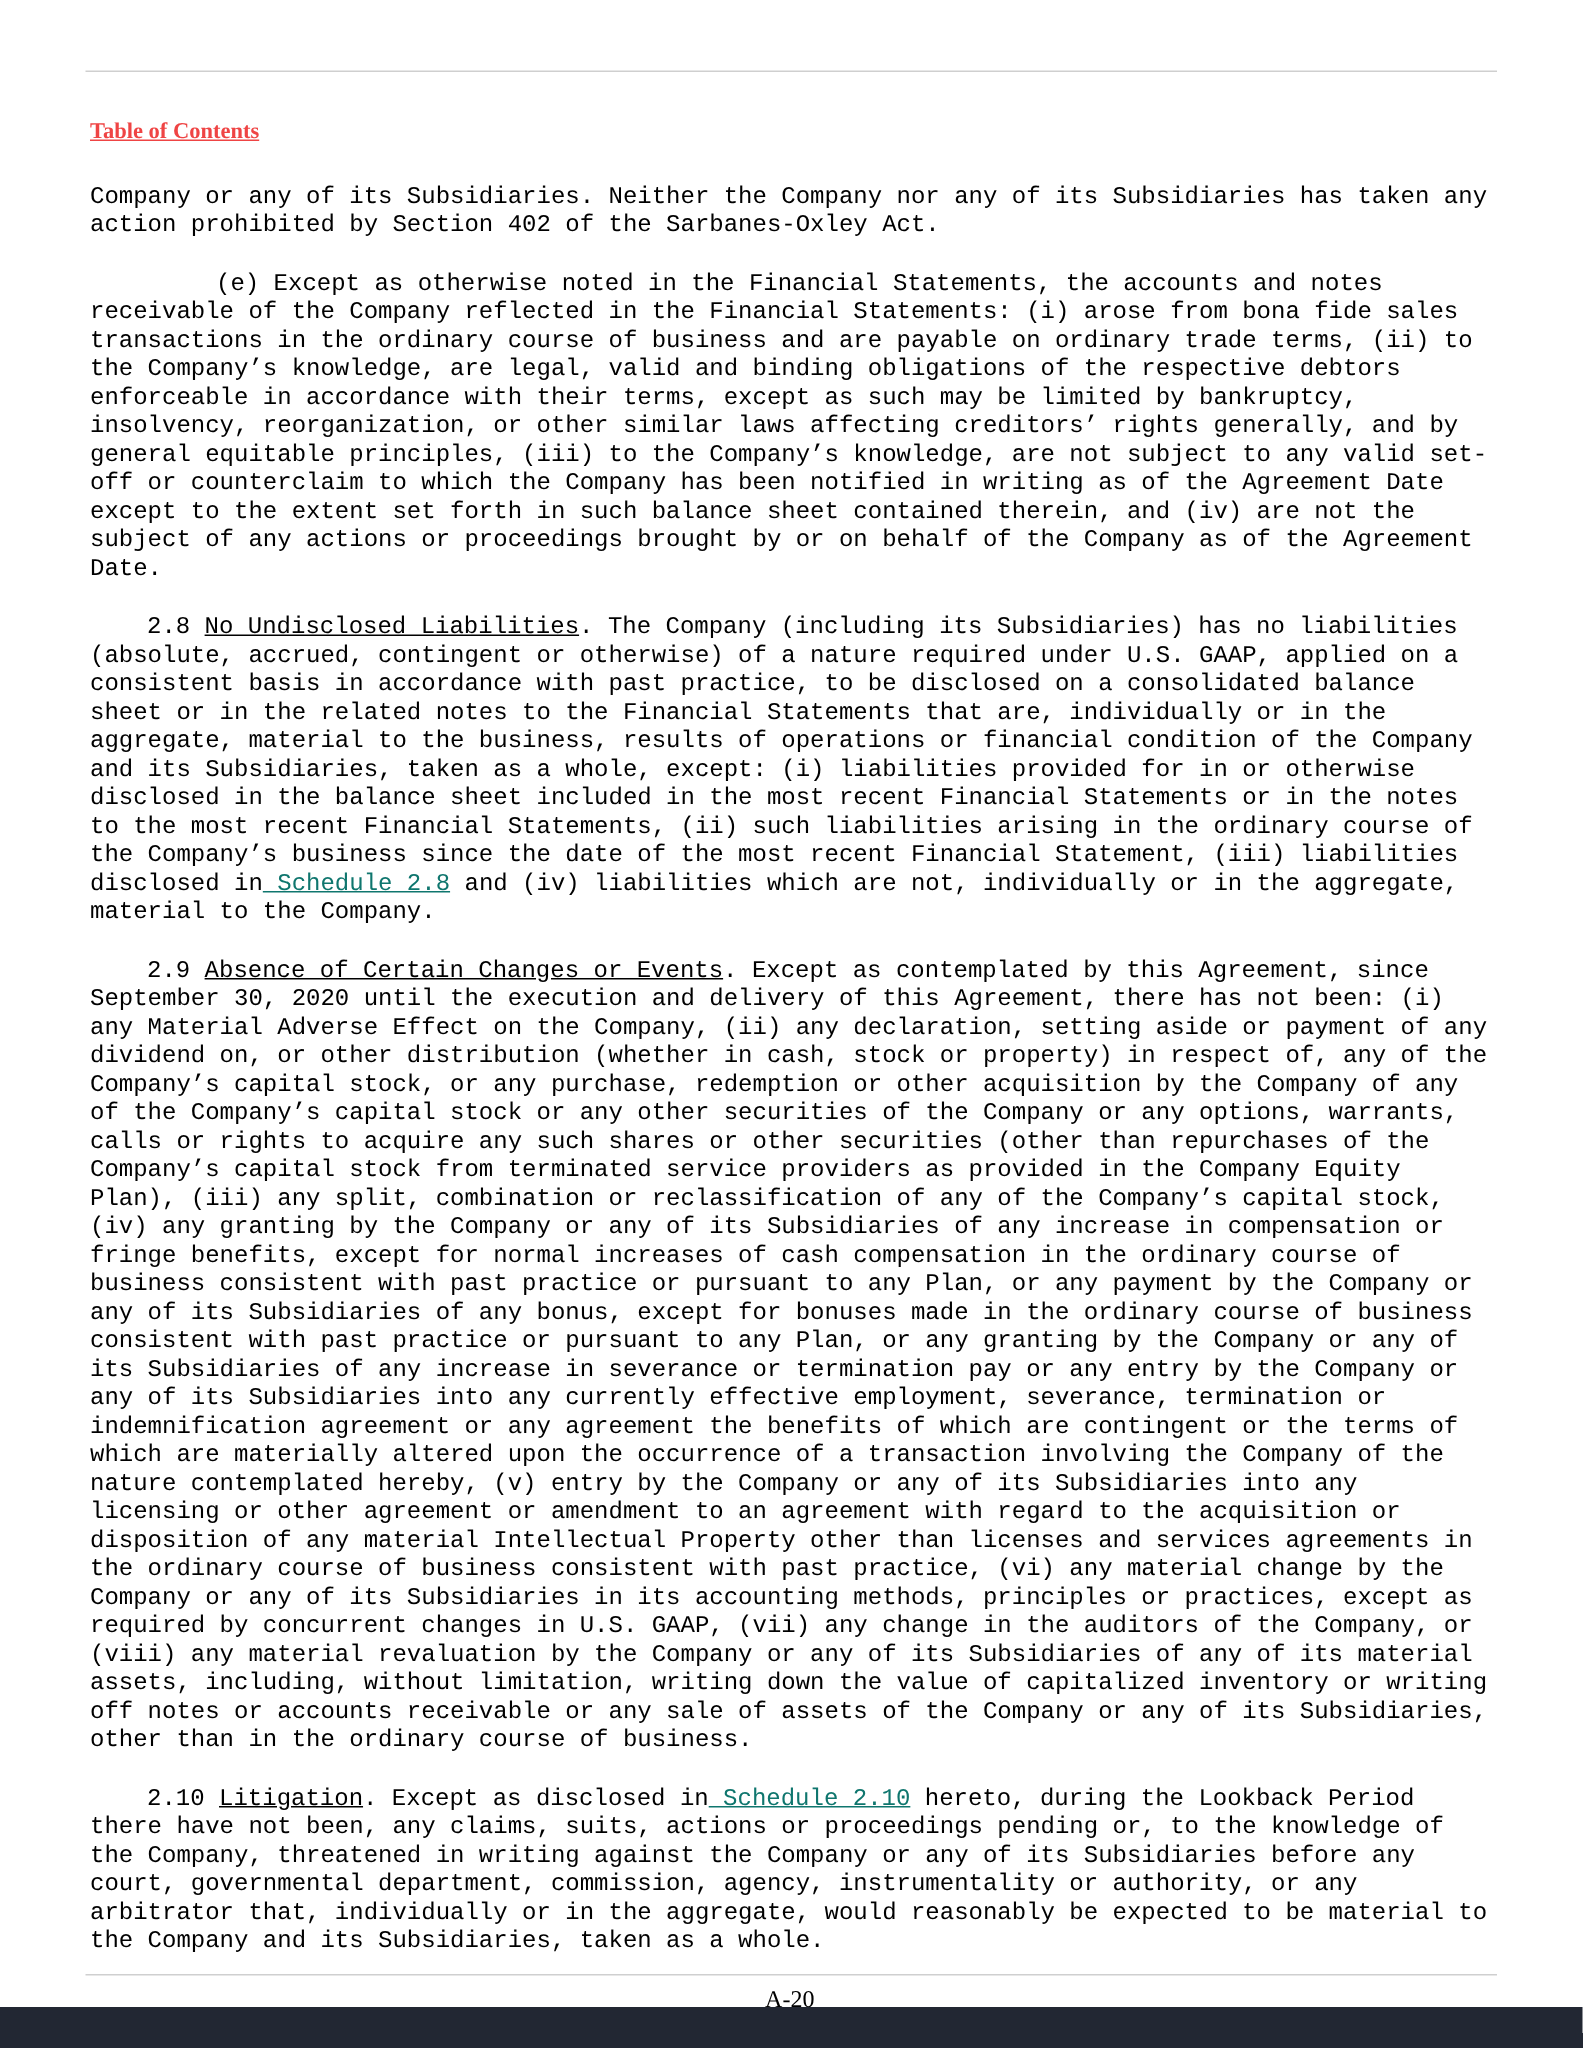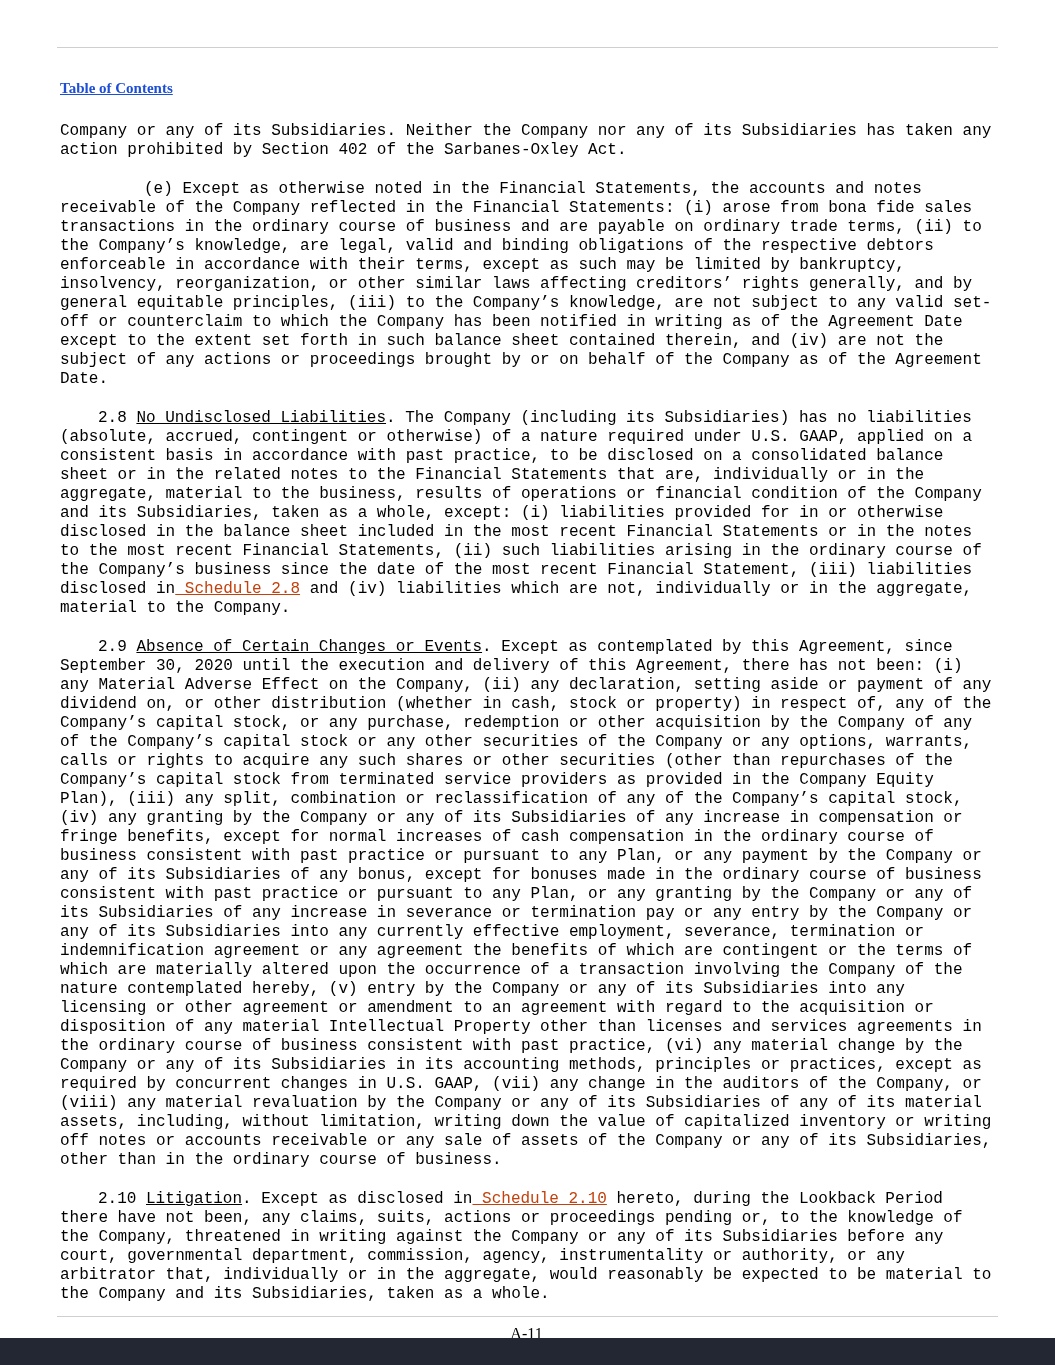--- a/index.html
+++ b/index.html
@@ -30,32 +30,32 @@
     position: absolute;
     top: 78px;
     left: 60px;
     right: 62px;
     font-size: 16px;
     line-height: 19px;
     text-align: left;
   }
   .toc { margin-bottom: 24px; }
   .toc a {
-    color: #1d4ed8;
+    color: #ef4444;
     font-weight: bold;
     text-decoration: underline;
     font-size: 15px;
     cursor: pointer;
   }
   .para { margin-bottom: 20px; font-family: Liberation Mono, monospace; }
   .para.indent { text-indent: 38px; }
   .para.indent-lg { text-indent: 84px; }
   .u { text-decoration: underline; margin-top: 29px; }
   .sched {
-    color: #c2410c;
+    color: #0f766e;
     text-decoration: underline;
     cursor: pointer;
   }
   .footer {
     text-align: center;
     margin-top: 6px;
     font-size: 16px;
   }
 </style>
 </head>
@@ -70,18 +70,18 @@
 
   <div id="paragraphs">
       <p class="para"><span>Company or any of its Subsidiaries. Neither the Company nor any of its Subsidiaries has taken any action prohibited by Section 402 of the Sarbanes-Oxley Act.</span></p>
       <p class="para indent-lg"><span>(e) Except as otherwise noted in the Financial Statements, the accounts and notes receivable of the Company reflected in the Financial Statements: (i) arose from bona fide sales transactions in the ordinary course of business and are payable on ordinary trade terms, (ii) to the Company’s knowledge, are legal, valid and binding obligations of the respective debtors enforceable in accordance with their terms, except as such may be limited by bankruptcy, insolvency, reorganization, or other similar laws affecting creditors’ rights generally, and by general equitable principles, (iii) to the Company’s knowledge, are not subject to any valid set-off or counterclaim to which the Company has been notified in writing as of the Agreement Date except to the extent set forth in such balance sheet contained therein, and (iv) are not the subject of any actions or proceedings brought by or on behalf of the Company as of the Agreement Date.</span></p>
       <p class="para indent"><span>2.8 </span><span class="u">No Undisclosed Liabilities</span><span>. The Company (including its Subsidiaries) has no liabilities (absolute, accrued, contingent or otherwise) of a nature required under U.S. GAAP, applied on a consistent basis in accordance with past practice, to be disclosed on a consolidated balance sheet or in the related notes to the Financial Statements that are, individually or in the aggregate, material to the business, results of operations or financial condition of the Company and its Subsidiaries, taken as a whole, except: (i) liabilities provided for in or otherwise disclosed in the balance sheet included in the most recent Financial Statements or in the notes to the most recent Financial Statements, (ii) such liabilities arising in the ordinary course of the Company’s business since the date of the most recent Financial Statement, (iii) liabilities disclosed in</span><span class="sched"> Schedule 2.8</span><span> and (iv) liabilities which are not, individually or in the aggregate, material to the Company.</span></p>
       <p class="para indent"><span>2.9 </span><span class="u">Absence of Certain Changes or Events</span><span>. Except as contemplated by this Agreement, since September 30, 2020 until the execution and delivery of this Agreement, there has not been: (i) any Material Adverse Effect on the Company, (ii) any declaration, setting aside or payment of any dividend on, or other distribution (whether in cash, stock or property) in respect of, any of the Company’s capital stock, or any purchase, redemption or other acquisition by the Company of any of the Company’s capital stock or any other securities of the Company or any options, warrants, calls or rights to acquire any such shares or other securities (other than repurchases of the Company’s capital stock from terminated service providers as provided in the Company Equity Plan), (iii) any split, combination or reclassification of any of the Company’s capital stock, (iv) any granting by the Company or any of its Subsidiaries of any increase in compensation or fringe benefits, except for normal increases of cash compensation in the ordinary course of business consistent with past practice or pursuant to any Plan, or any payment by the Company or any of its Subsidiaries of any bonus, except for bonuses made in the ordinary course of business consistent with past practice or pursuant to any Plan, or any granting by the Company or any of its Subsidiaries of any increase in severance or termination pay or any entry by the Company or any of its Subsidiaries into any currently effective employment, severance, termination or indemnification agreement or any agreement the benefits of which are contingent or the terms of which are materially altered upon the occurrence of a transaction involving the Company of the nature contemplated hereby, (v) entry by the Company or any of its Subsidiaries into any licensing or other agreement or amendment to an agreement with regard to the acquisition or disposition of any material Intellectual Property other than licenses and services agreements in the ordinary course of business consistent with past practice, (vi) any material change by the Company or any of its Subsidiaries in its accounting methods, principles or practices, except as required by concurrent changes in U.S. GAAP, (vii) any change in the auditors of the Company, or (viii) any material revaluation by the Company or any of its Subsidiaries of any of its material assets, including, without limitation, writing down the value of capitalized inventory or writing off notes or accounts receivable or any sale of assets of the Company or any of its Subsidiaries, other than in the ordinary course of business.</span></p>
       <p class="para indent"><span>2.10 </span><span class="u">Litigation</span><span>. Except as disclosed in</span><span class="sched"> Schedule 2.10</span><span> hereto, during the Lookback Period there have not been, any claims, suits, actions or proceedings pending or, to the knowledge of the Company, threatened in writing against the Company or any of its Subsidiaries before any court, governmental department, commission, agency, instrumentality or authority, or any arbitrator that, individually or in the aggregate, would reasonably be expected to be material to the Company and its Subsidiaries, taken as a whole.</span></p>
     </div>
 
   <div class="footer">
-    <span>A-11</span>
+    <span>A-20</span>
   </div>
 </div>
 
 <div class="rule bottom"></div>
 <div class="bottom-bar"></div>
 
 </body></html>

